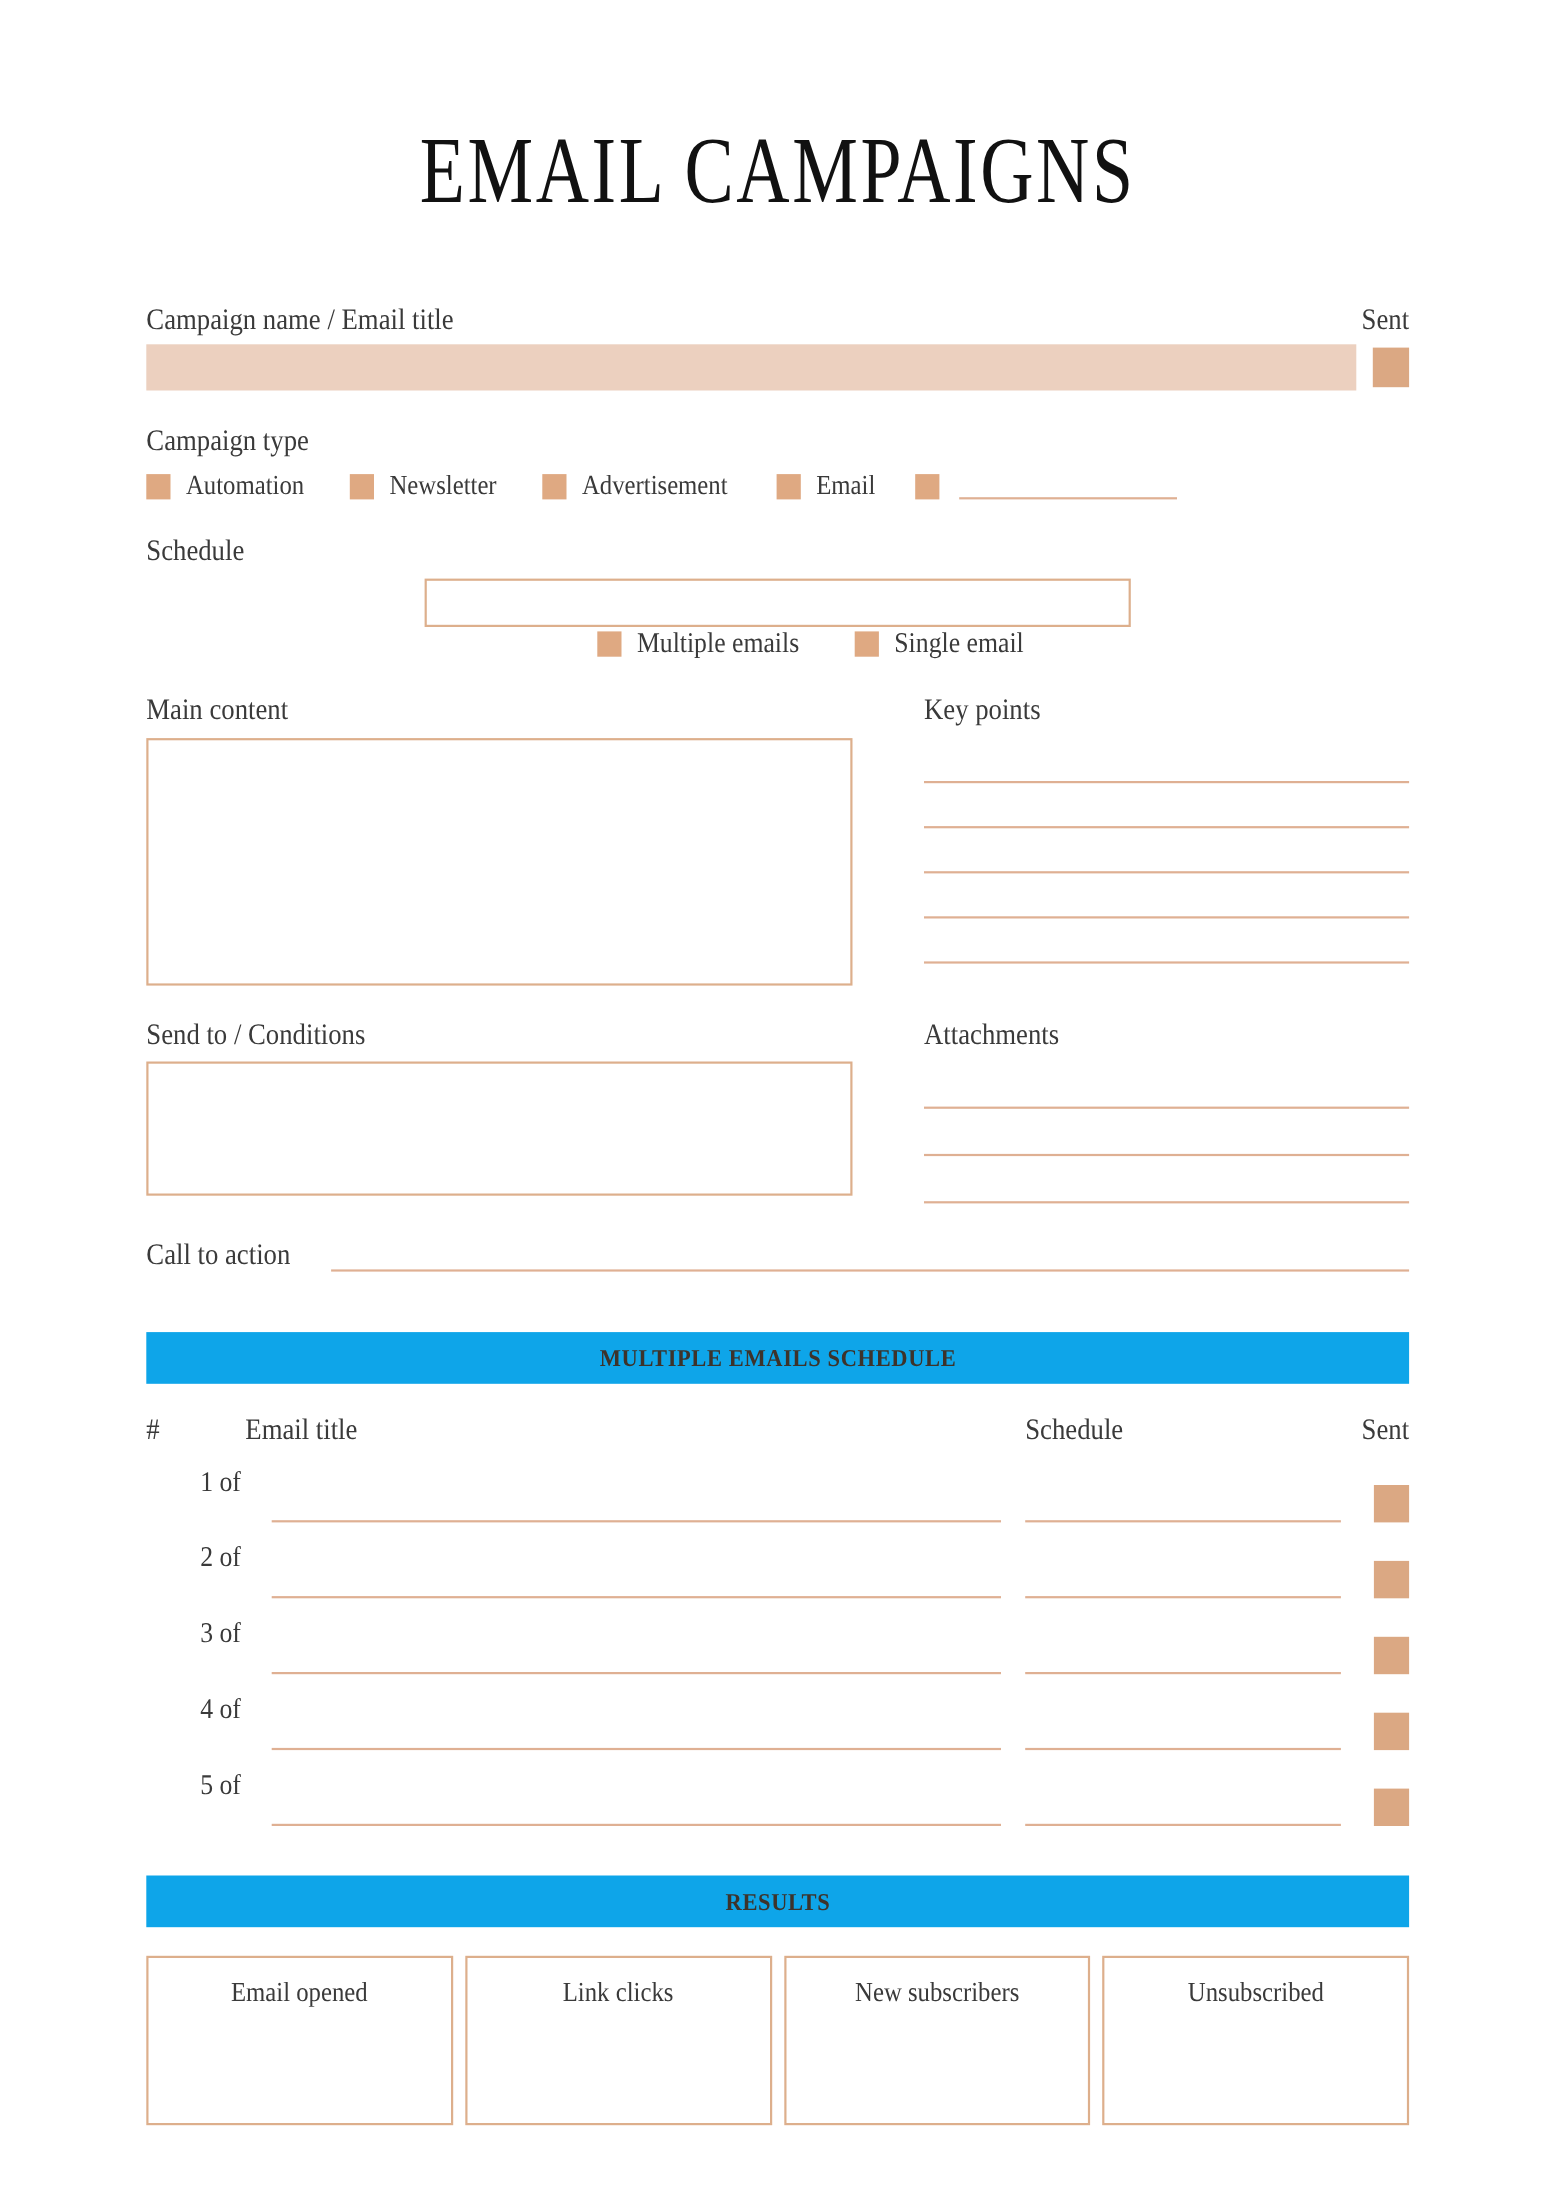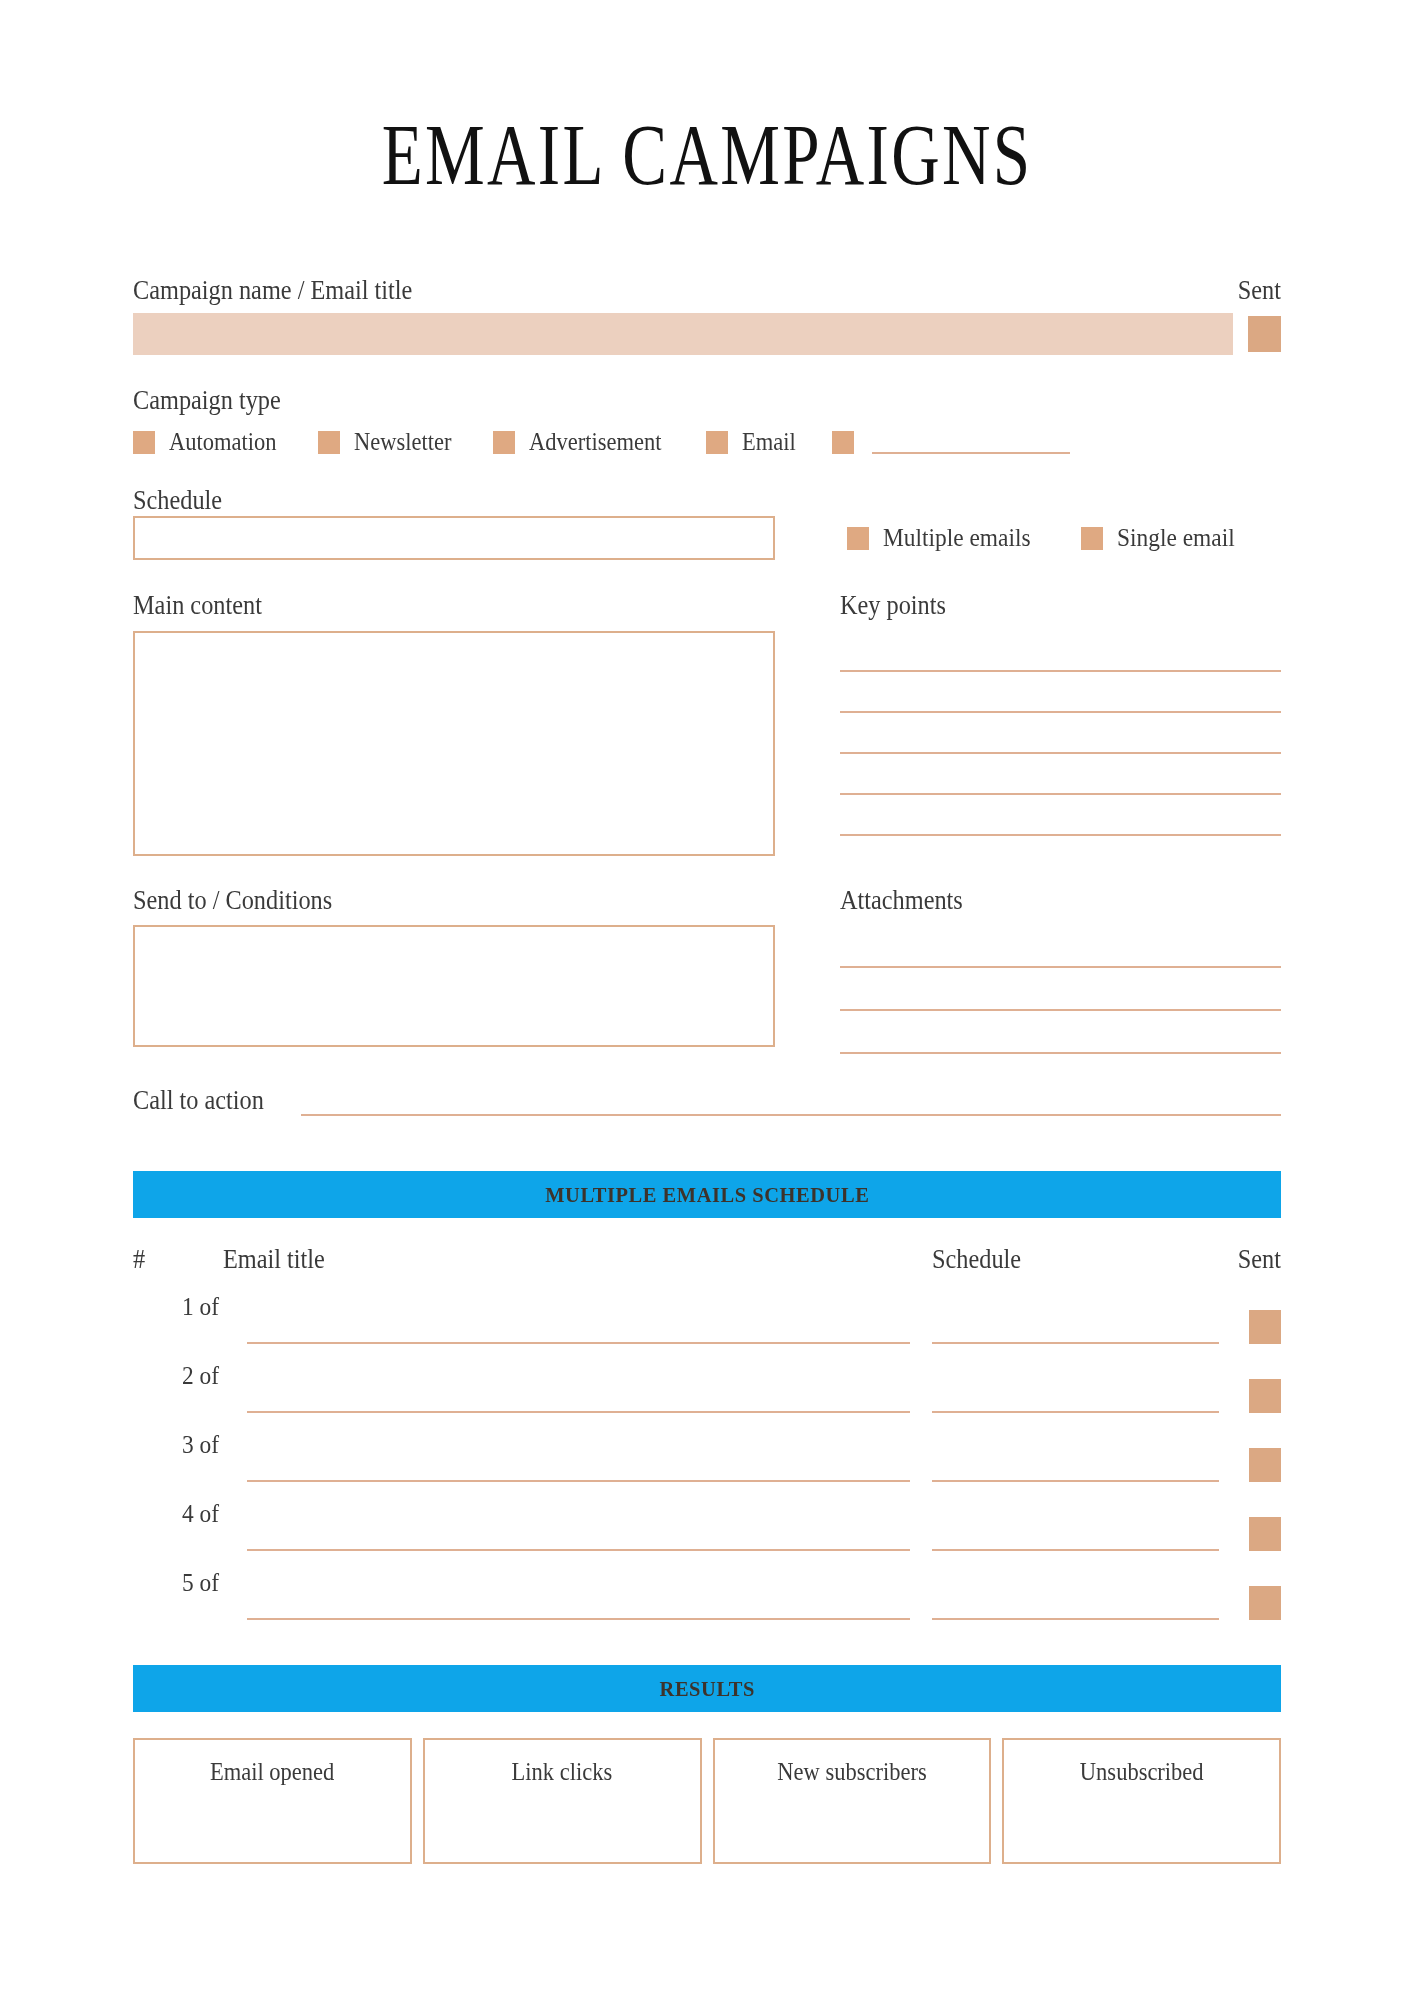--- a/index.html
+++ b/index.html
@@ -109,21 +109,22 @@
     border-bottom: 2px solid #dfb093;
     height: 22px;
     max-width: 198px;
   }
 
   
   .sec-schedule { margin-top: 30px; }
   .schedule-row {
     display: flex;
     align-items: center;
-    margin-top: 0;
+    margin-top: 10px;
+    flex-direction: column;
   }
   .box-outline {
     border: 2px solid #ddaf8c;
     background: #ffffff;
     box-sizing: border-box;
   }
   .schedule-input {
     width: 642px;
     height: 44px;
   }
@@ -257,21 +258,21 @@
   }
 
   
   .results-grid {
     display: flex;
     gap: 11px;
     margin-top: 26px;
   }
   .result-box {
     flex: 1 1 0;
-    height: 126px;
+    height: 154px;
     border: 2px solid #ddaf8c;
     box-sizing: border-box;
     display: flex;
     justify-content: center;
     padding-top: 18px;
   }
   .result-label {
     font-size: 25px;
     color: #3a3a3a;
     transform: scaleX(0.9);

